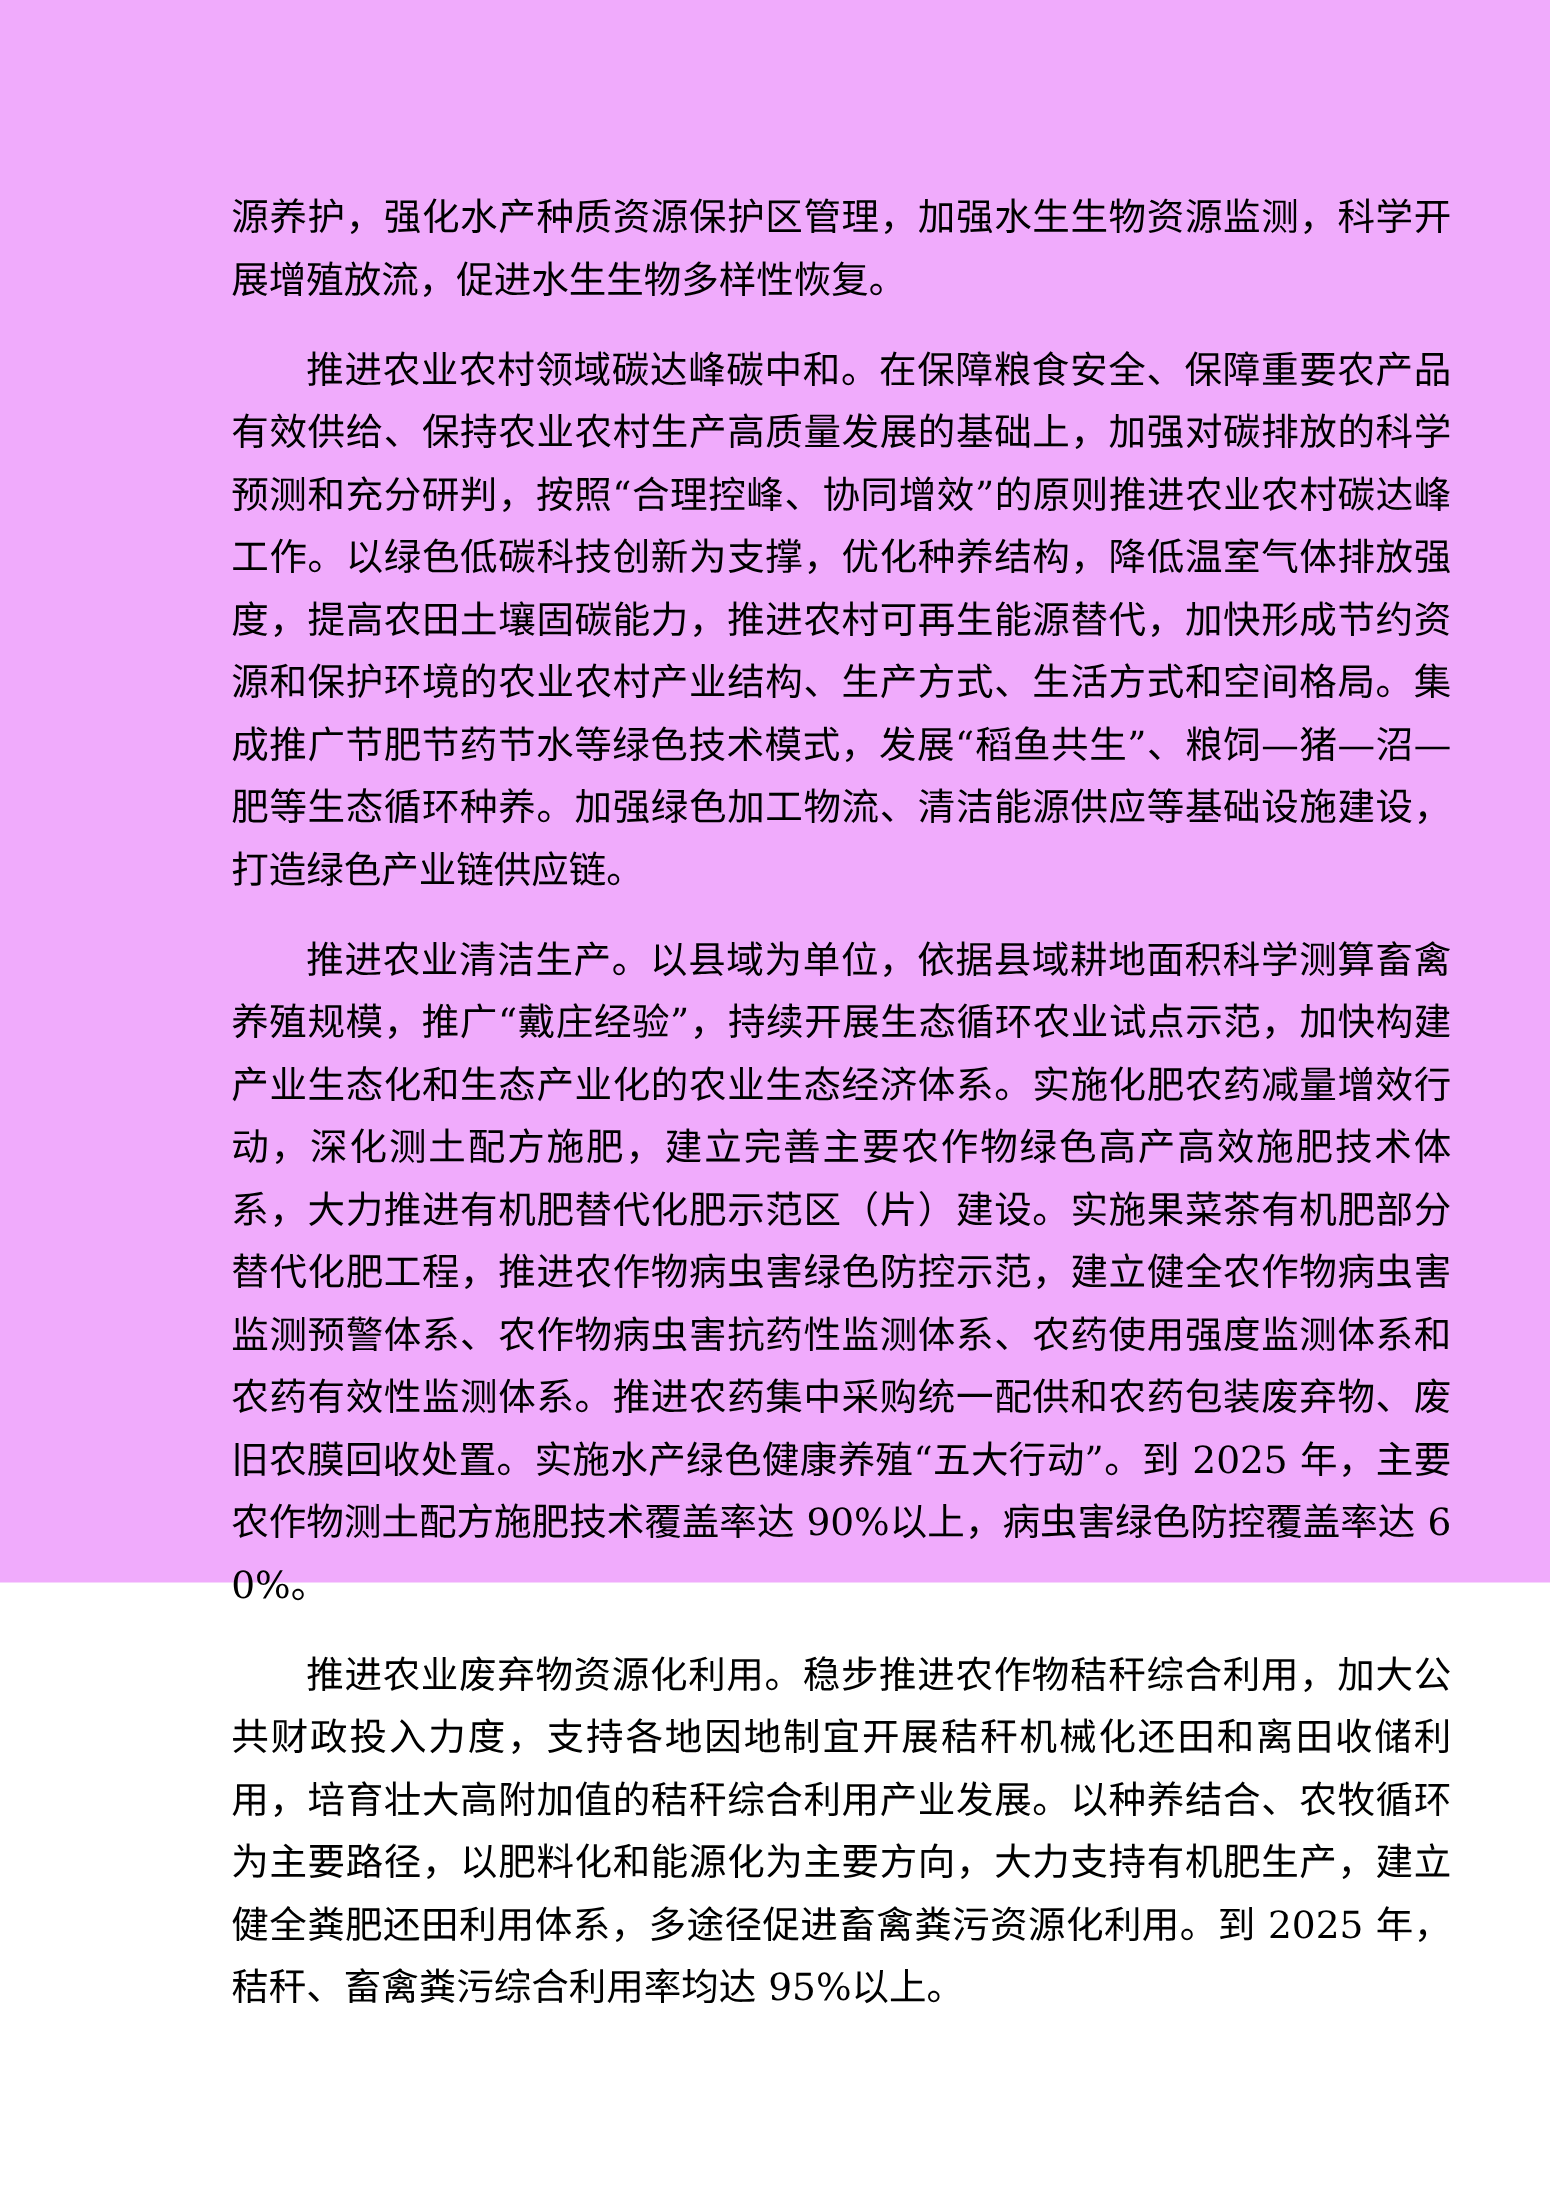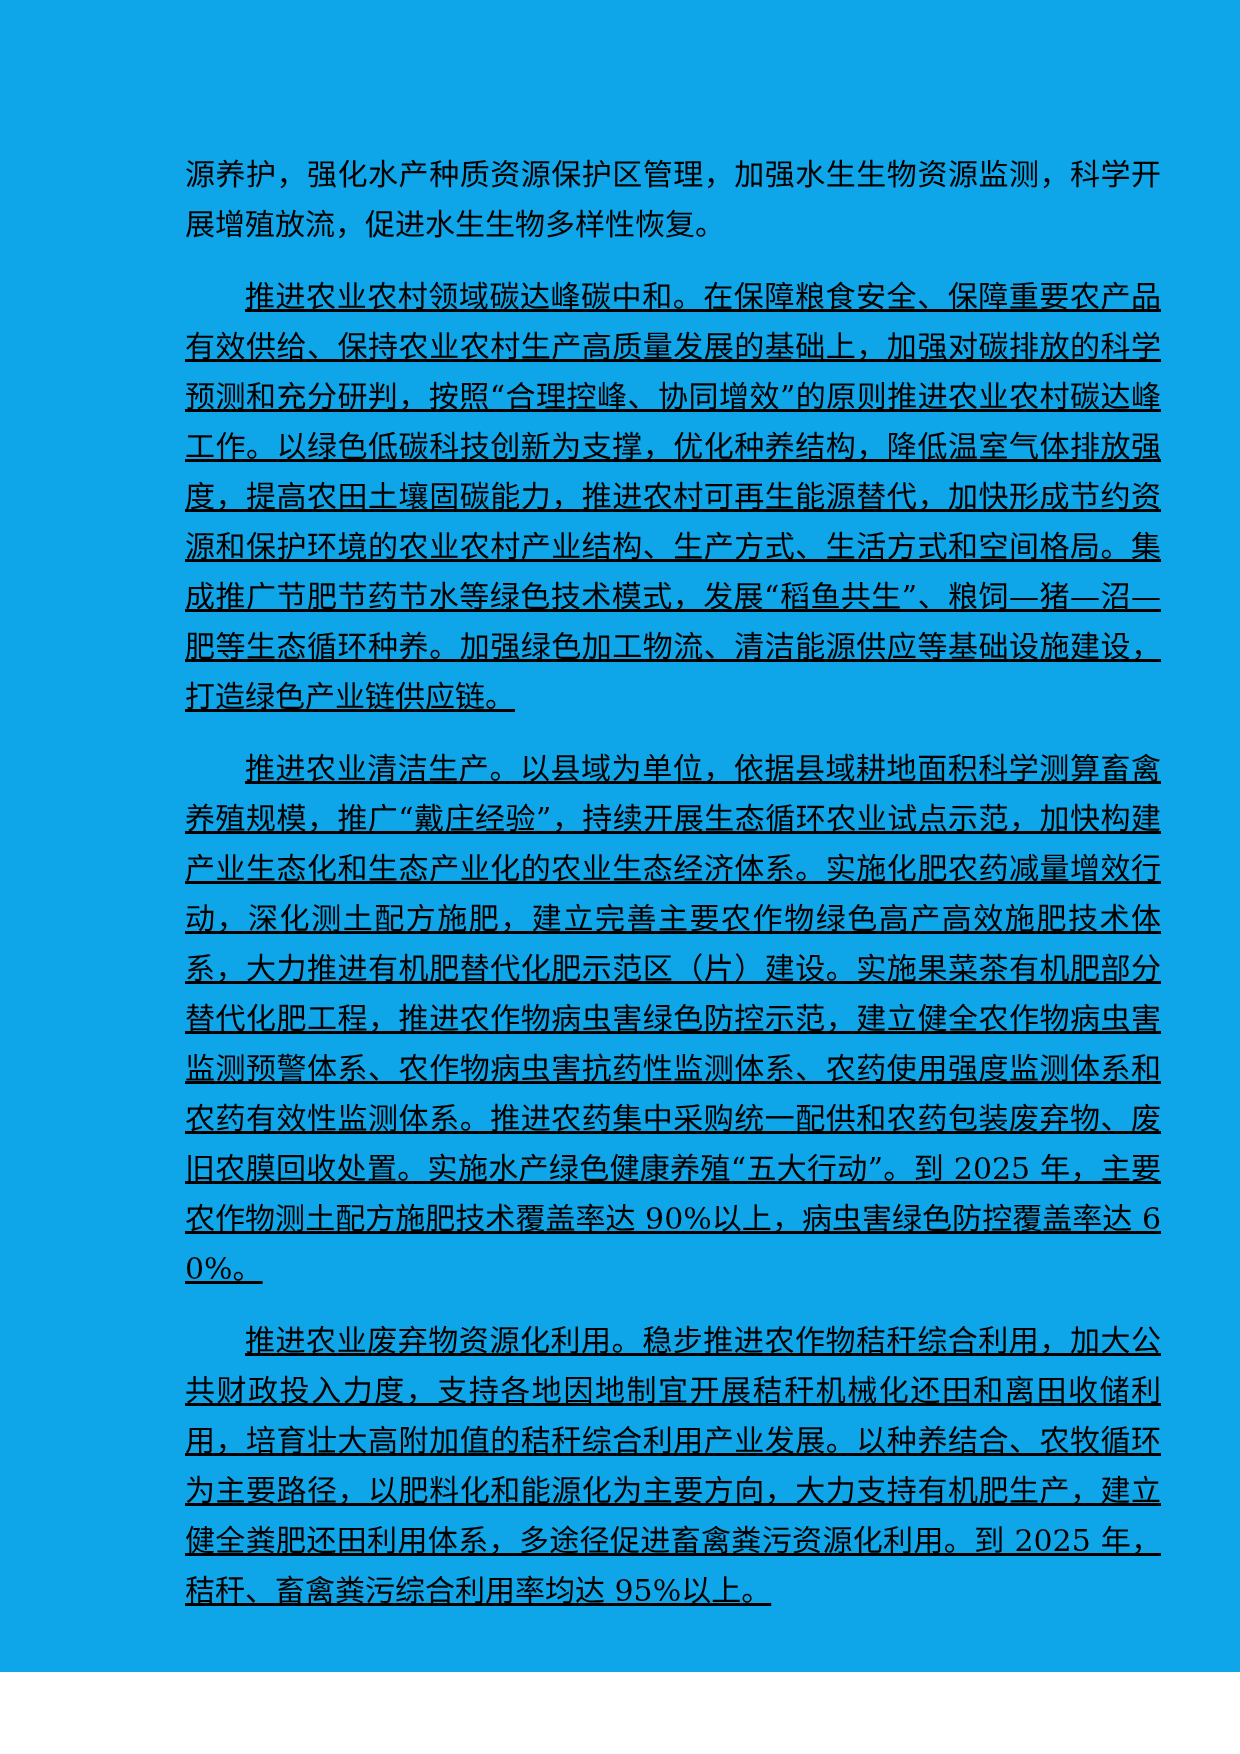--- a/index.html
+++ b/index.html
@@ -8,37 +8,36 @@
     background: #ffffff;
   }
   body {
     width: 1240px;
     height: 1754px;
     overflow: hidden;
   }
   .page {
     box-sizing: border-box;
     width: 1240px;
-    height: 1672px;
+    height: 1266px;
     padding: 150px 79px 0 185px;
-    background: #0ea5e9;
+    background: #f0abfc;
     color: #000000;
     font-family: "DejaVu Serif", "Liberation Serif", serif;
   }
   .para {
     font-size: 30px;
     line-height: 50px;
     margin: 0 0 22px 0;
     text-align: justify;
     text-justify: inter-ideograph;
     word-break: break-all;
   }
   .para.indent {
     text-indent: 60px;
-    text-decoration: underline;
   }
 </style>
 </head>
 <body>
 
 <div class="page">
   <p class="para">源养护，强化水产种质资源保护区管理，加强水生生物资源监测，科学开展增殖放流，促进水生生物多样性恢复。</p>
   <p class="para indent">推进农业农村领域碳达峰碳中和。在保障粮食安全、保障重要农产品有效供给、保持农业农村生产高质量发展的基础上，加强对碳排放的科学预测和充分研判，按照“合理控峰、协同增效”的原则推进农业农村碳达峰工作。以绿色低碳科技创新为支撑，优化种养结构，降低温室气体排放强度，提高农田土壤固碳能力，推进农村可再生能源替代，加快形成节约资源和保护环境的农业农村产业结构、生产方式、生活方式和空间格局。集成推广节肥节药节水等绿色技术模式，发展“稻鱼共生”、粮饲—猪—沼—肥等生态循环种养。加强绿色加工物流、清洁能源供应等基础设施建设，打造绿色产业链供应链。</p>
   <p class="para indent">推进农业清洁生产。以县域为单位，依据县域耕地面积科学测算畜禽养殖规模，推广“戴庄经验”，持续开展生态循环农业试点示范，加快构建产业生态化和生态产业化的农业生态经济体系。实施化肥农药减量增效行动，深化测土配方施肥，建立完善主要农作物绿色高产高效施肥技术体系，大力推进有机肥替代化肥示范区（片）建设。实施果菜茶有机肥部分替代化肥工程，推进农作物病虫害绿色防控示范，建立健全农作物病虫害监测预警体系、农作物病虫害抗药性监测体系、农药使用强度监测体系和农药有效性监测体系。推进农药集中采购统一配供和农药包装废弃物、废旧农膜回收处置。实施水产绿色健康养殖“五大行动”。到 2025 年，主要农作物测土配方施肥技术覆盖率达 90%以上，病虫害绿色防控覆盖率达 60%。</p>
   <p class="para indent">推进农业废弃物资源化利用。稳步推进农作物秸秆综合利用，加大公共财政投入力度，支持各地因地制宜开展秸秆机械化还田和离田收储利用，培育壮大高附加值的秸秆综合利用产业发展。以种养结合、农牧循环为主要路径，以肥料化和能源化为主要方向，大力支持有机肥生产，建立健全粪肥还田利用体系，多途径促进畜禽粪污资源化利用。到 2025 年，秸秆、畜禽粪污综合利用率均达 95%以上。</p>

